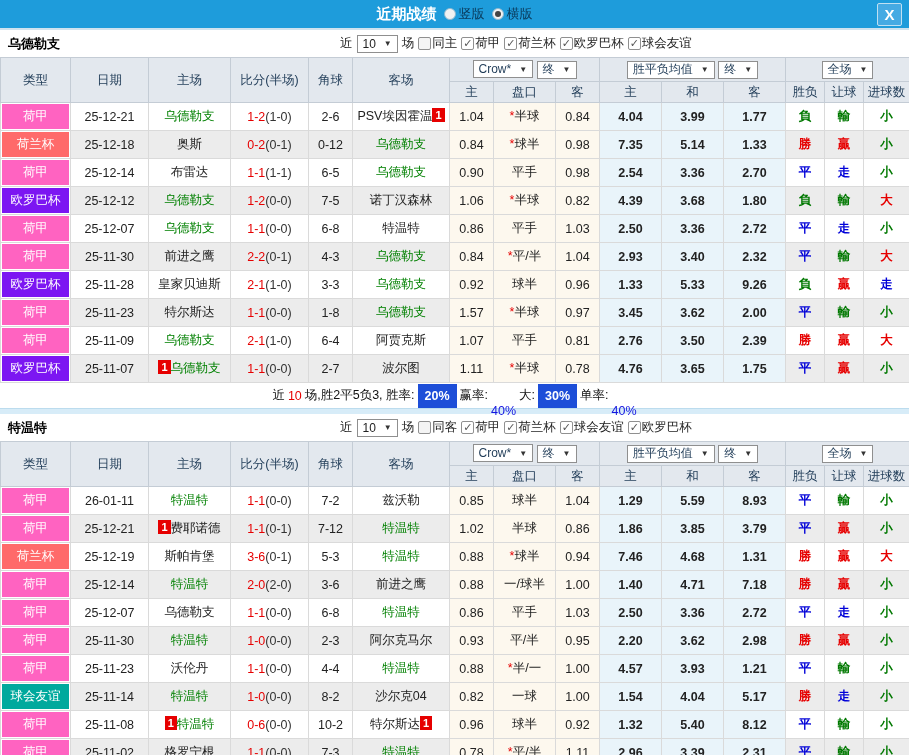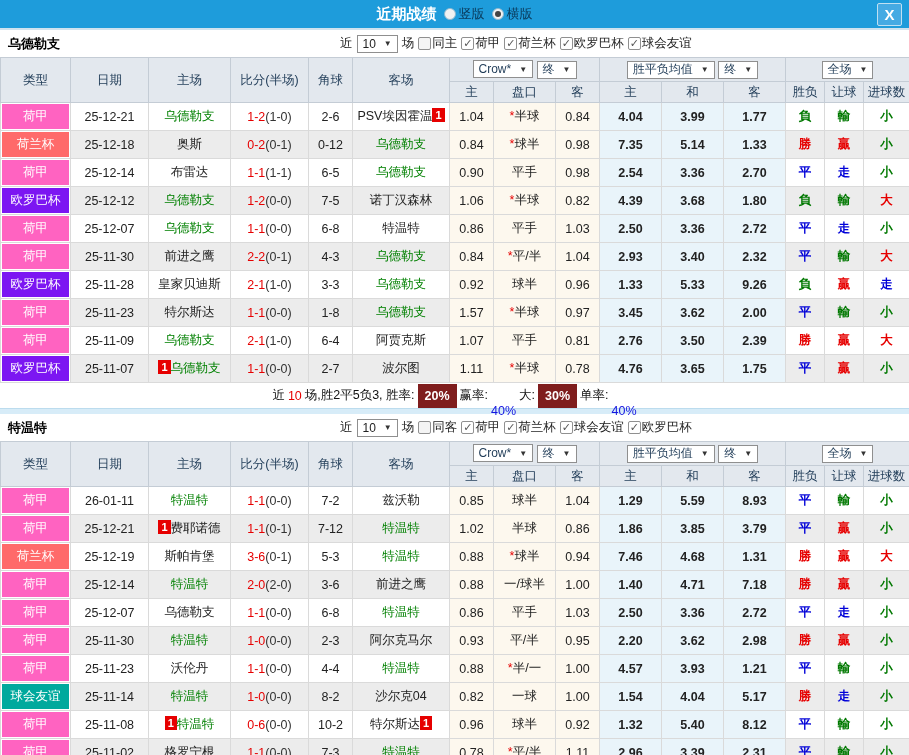--- a/index.html
+++ b/index.html
@@ -51,21 +51,21 @@
   .redcard { display:inline-block; background:#e60000; color:#fff; font-size:11px;
     font-weight:bold; padding:0 3px; line-height:14px; vertical-align:1px; }
   .res-r { color:#e60000; font-weight:bold; }
   .res-g { color:#007800; font-weight:bold; }
   .res-b { color:#0000d8; font-weight:bold; }
   
   .summary { height:25px; display:flex; align-items:center; justify-content:center; gap:3px;
     font-size:12.5px; color:#111; background:#fff; }
   .sum-red { color:#e60000; }
   .sum-blue { color:#1515e0;margin-top:30px; }
-  .sum-badge { background:#7f1d1d; color:#fff; font-weight:bold; padding:5px 7px; }
+  .sum-badge { background:#1d4ed8; color:#fff; font-weight:bold; padding:5px 7px; }
   .section-sep { height:6px; background:#d7ecf8; border-top:1px solid #bcdcee; }
 </style>
 </head>
 <body>
 
 <div class="titlebar">
   <span class="title">近期战绩</span>
   <span class="radio-wrap">
     <span class="radio"></span>
     <span class="radio-label">竖版</span>

